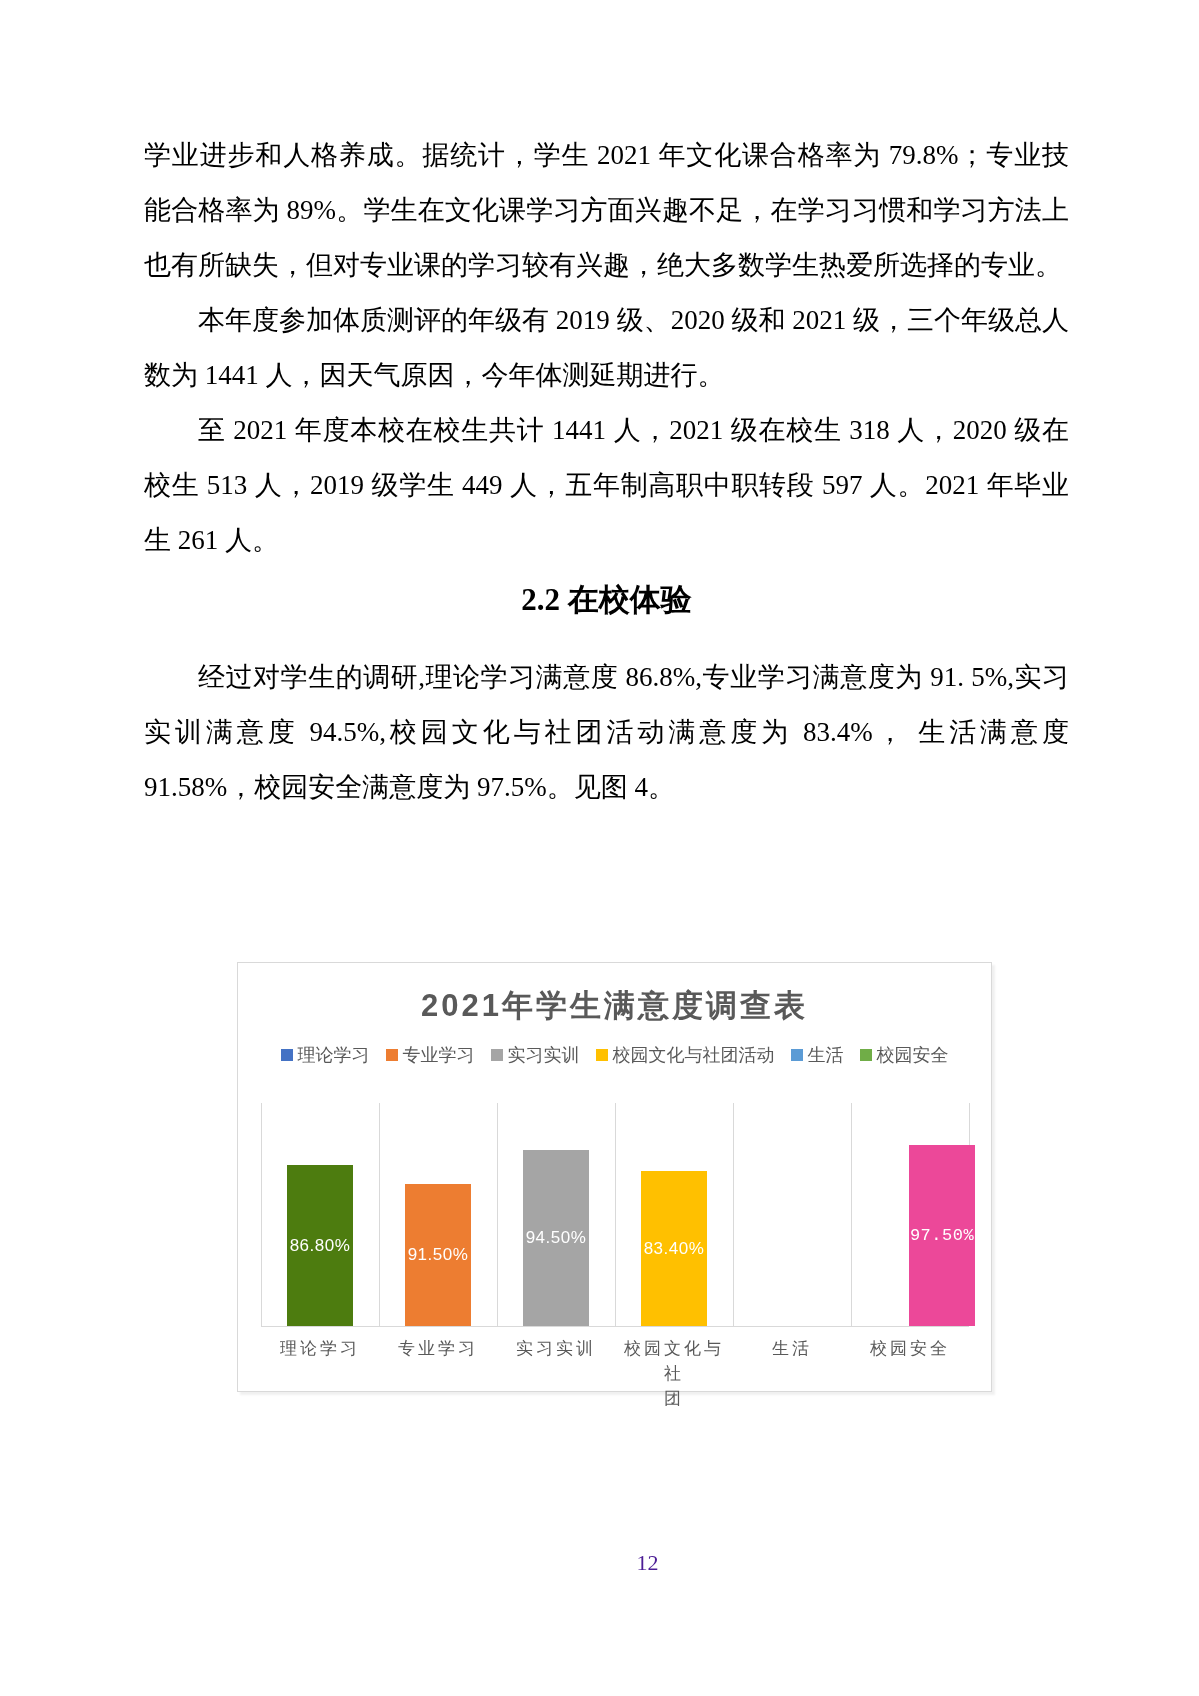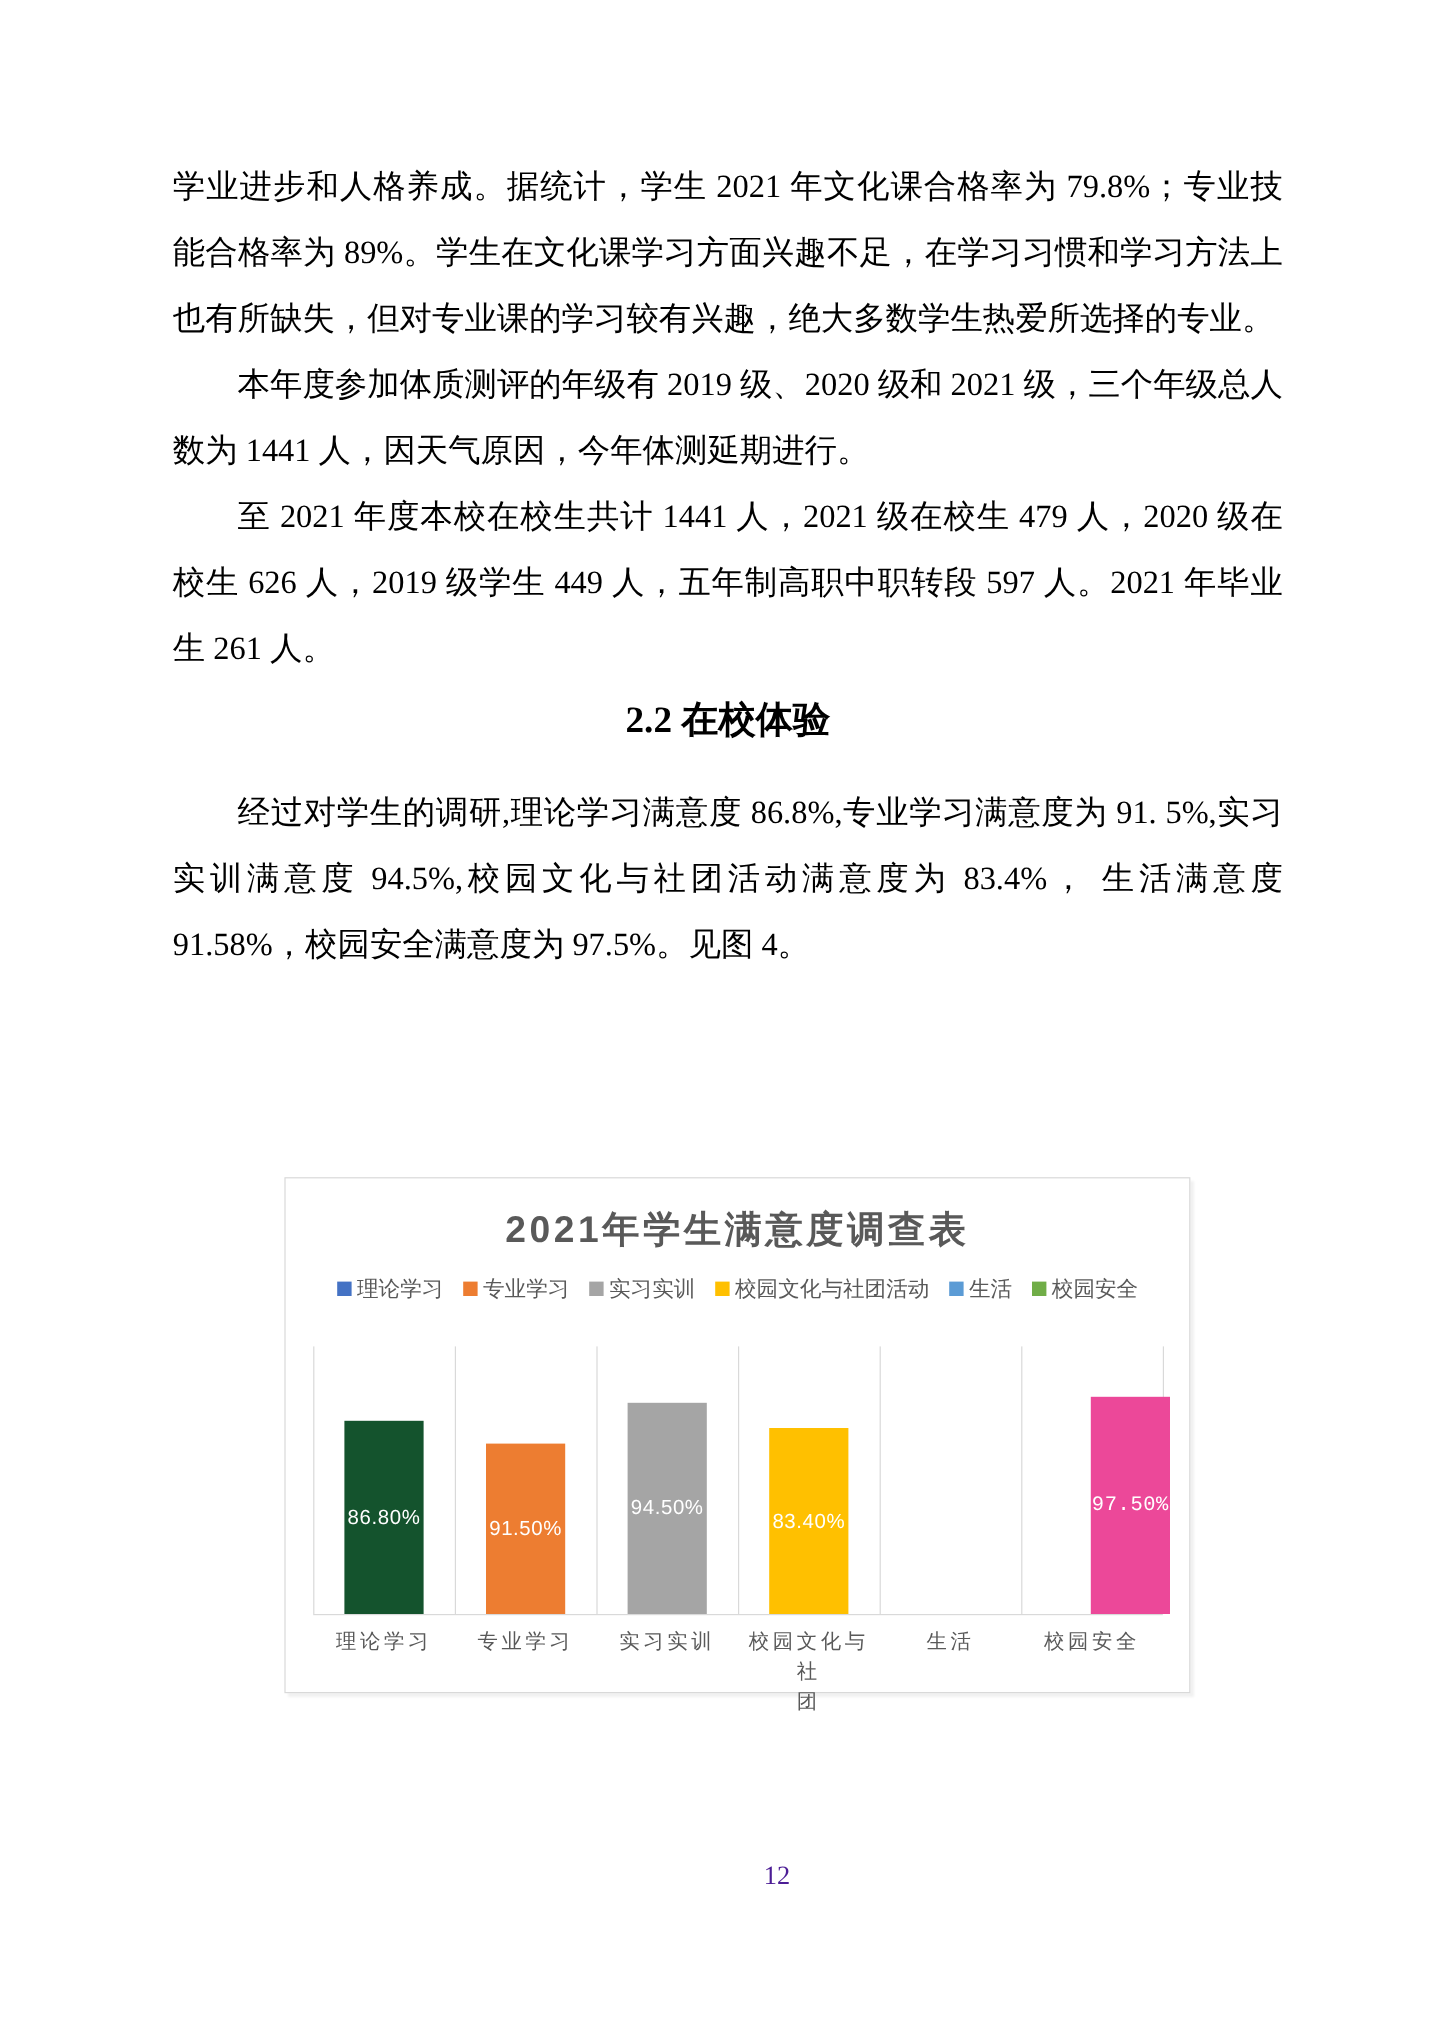--- a/index.html
+++ b/index.html
@@ -16,21 +16,21 @@
   .para.indent { text-indent:54px; }
   .heading {
     font-size:31px; font-weight:bold; line-height:44px;
     margin:10px 0 28px 0; text-align:center;
   }
   
   .chart-card {
     position:absolute; left:237px; top:962px; width:753px; height:428px;
     background:#ffffff; border:1px solid #d9d9d9;
     box-shadow:3px 3px 2px rgba(0,0,0,0.06);
-    font-family:"Liberation Sans","DejaVu Sans",sans-serif; color:#595959;margin-top:19px;
+    font-family:"Liberation Sans","DejaVu Sans",sans-serif; color:#595959;
   }
   .chart-title {
     margin-top:22px; text-align:center; font-size:31px; font-weight:bold;
     letter-spacing:3px; color:#595959;
   }
   .legend {
     position:absolute; top:80px; left:0; right:0;
     display:flex; justify-content:center; align-items:center; gap:16px;
     font-size:18px; color:#595959; white-space:nowrap;
   }
@@ -64,21 +64,21 @@
   }
 </style>
 </head>
 <body>
 
 <div class="page">
 
   <div class="content">
     <p class="para">学业进步和人格养成。据统计，学生 2021 年文化课合格率为 79.8%；专业技能合格率为 89%。学生在文化课学习方面兴趣不足，在学习习惯和学习方法上也有所缺失，但对专业课的学习较有兴趣，绝大多数学生热爱所选择的专业。</p>
     <p class="para indent">本年度参加体质测评的年级有 2019 级、2020 级和 2021 级，三个年级总人数为 1441 人，因天气原因，今年体测延期进行。</p>
-    <p class="para indent">至 2021 年度本校在校生共计 1441 人，2021 级在校生 479 人，2020 级在校生 626 人，2019 级学生 449 人，五年制高职中职转段 597 人。2021 年毕业生 261 人。</p>
+    <p class="para indent">至 2021 年度本校在校生共计 1441 人，2021 级在校生 318 人，2020 级在校生 513 人，2019 级学生 449 人，五年制高职中职转段 597 人。2021 年毕业生 261 人。</p>
     <h2 class="heading">2.2 在校体验</h2>
     <p class="para indent">经过对学生的调研,理论学习满意度 86.8%,专业学习满意度为 91. 5%,实习实训满意度 94.5%,校园文化与社团活动满意度为 83.4%， 生活满意度 91.58%，校园安全满意度为 97.5%。见图 4。</p>
   </div>
 
   <div class="chart-card">
     <div class="chart-title">2021年学生满意度调查表</div>
     <div class="legend" id="legend">
         <span class="legend-item">
           <span class="legend-swatch" style="background: rgb(68, 114, 196);"></span>
           <span>理论学习</span>
@@ -105,21 +105,21 @@
         </span>
       </div>
     <div class="plot" id="plot">
         <div class="sep" style="left: 0px;"></div>
         <div class="sep" style="left: 118px;"></div>
         <div class="sep" style="left: 236px;"></div>
         <div class="sep" style="left: 354px;"></div>
         <div class="sep" style="left: 472px;"></div>
         <div class="sep" style="left: 590px;"></div>
         <div class="sep" style="left: 708px;"></div>
-        <div class="bar" style="left: 26px; height: 161px; background: #14532d;">
+        <div class="bar" style="left: 26px; height: 161px; background: #4d7c0f;">
           <span class="bar-label">86.80%</span>
         </div>
         <div class="bar" style="left: 144px; height: 142px; background: rgb(237, 125, 49);">
           <span class="bar-label">91.50%</span>
         </div>
         <div class="bar" style="left: 262px; height: 176px; background: rgb(165, 165, 165);">
           <span class="bar-label">94.50%</span>
         </div>
         <div class="bar" style="left: 380px; height: 155px; background: rgb(255, 192, 0);">
           <span class="bar-label">83.40%</span>

